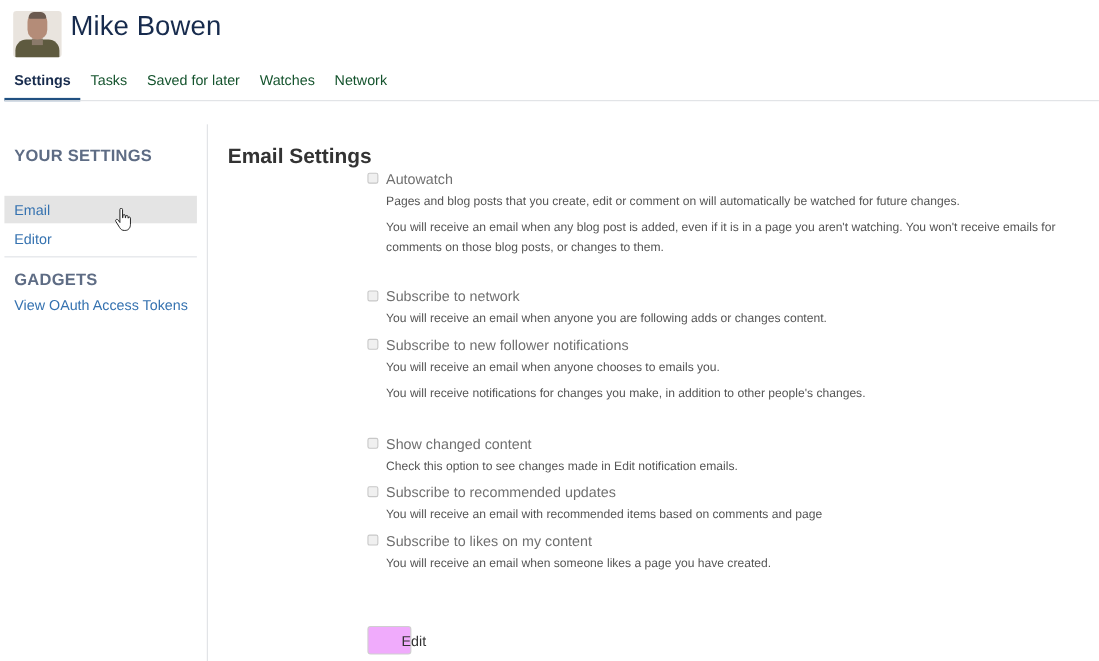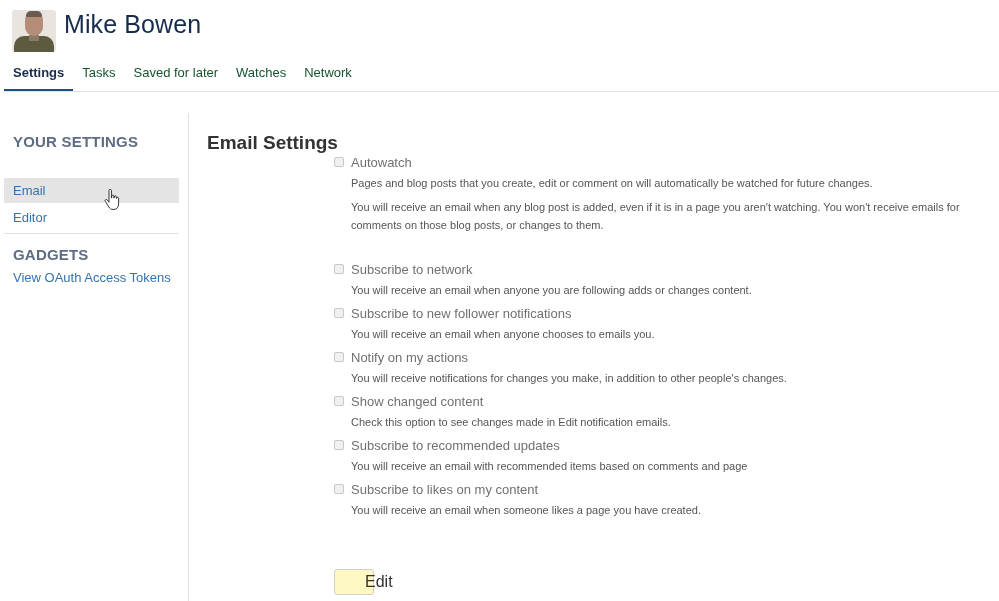--- a/index.html
+++ b/index.html
@@ -30,21 +30,21 @@
 
     .section-title { position: absolute; left: 207px; top: 132px; font-size: 19px; color: #333; }
 
     .options { position: absolute; left: 334px; top: 152px; width: 665px; }
     .option { position: relative; }
     .opt-row { display: flex; align-items: center; height: 20px; }
     .checkbox { width: 10px; height: 10px; border: 1px solid #c8c8c8; background: #f0f0f0; border-radius: 2px; margin-right: 7px; flex: none; }
     .opt-label { font-size: 13px; color: #707070; }
     .opt-desc { font-size: 11px; color: #555; padding-left: 17px; line-height: 18px; margin-top: 2px; }
 
-    .edit-button { position: absolute; left: 334px; top: 569px; width: 40px; height: 26px; border: 1px solid #cfcfcf; border-radius: 3px; background: #fef9c3; font-size: 16px; color: #333; font-family: "Liberation Sans", sans-serif; cursor: pointer; padding-left: 30px; }
+    .edit-button { position: absolute; left: 334px; top: 569px; width: 40px; height: 26px; border: 1px solid #cfcfcf; border-radius: 3px; background: #f0abfc; font-size: 13px; color: #333; font-family: "Liberation Sans", sans-serif; cursor: pointer; padding-left: 30px; }
   </style>
 </head>
 <body>
 
 <div class="header">
   <div class="avatar">
     <div class="body"></div>
     <div class="collar"></div>
     <div class="head"></div>
     <div class="hair"></div>
@@ -96,24 +96,20 @@
     <div class="opt-desc">You will receive an email when anyone you are following adds or changes content.</div>
   </div>
   <div class="option" style="height:44px;">
     <div class="opt-row">
         <span class="checkbox"></span>
         <span class="opt-label">Subscribe to new follower notifications</span>
       </div>
     <div class="opt-desc">You will receive an email when anyone chooses to emails you.</div>
   </div>
   <div class="option" style="height:44px;">
-    <div class="opt-row">
-        <span class="checkbox"></span>
-        <span class="opt-label">Notify on my actions</span>
-      </div>
     <div class="opt-desc">You will receive notifications for changes you make, in addition to other people's changes.</div>
   </div>
   <div class="option" style="height:44px;">
     <div class="opt-row">
         <span class="checkbox"></span>
         <span class="opt-label">Show changed content</span>
       </div>
     <div class="opt-desc">Check this option to see changes made in Edit notification emails.</div>
   </div>
   <div class="option" style="height:44px;">

